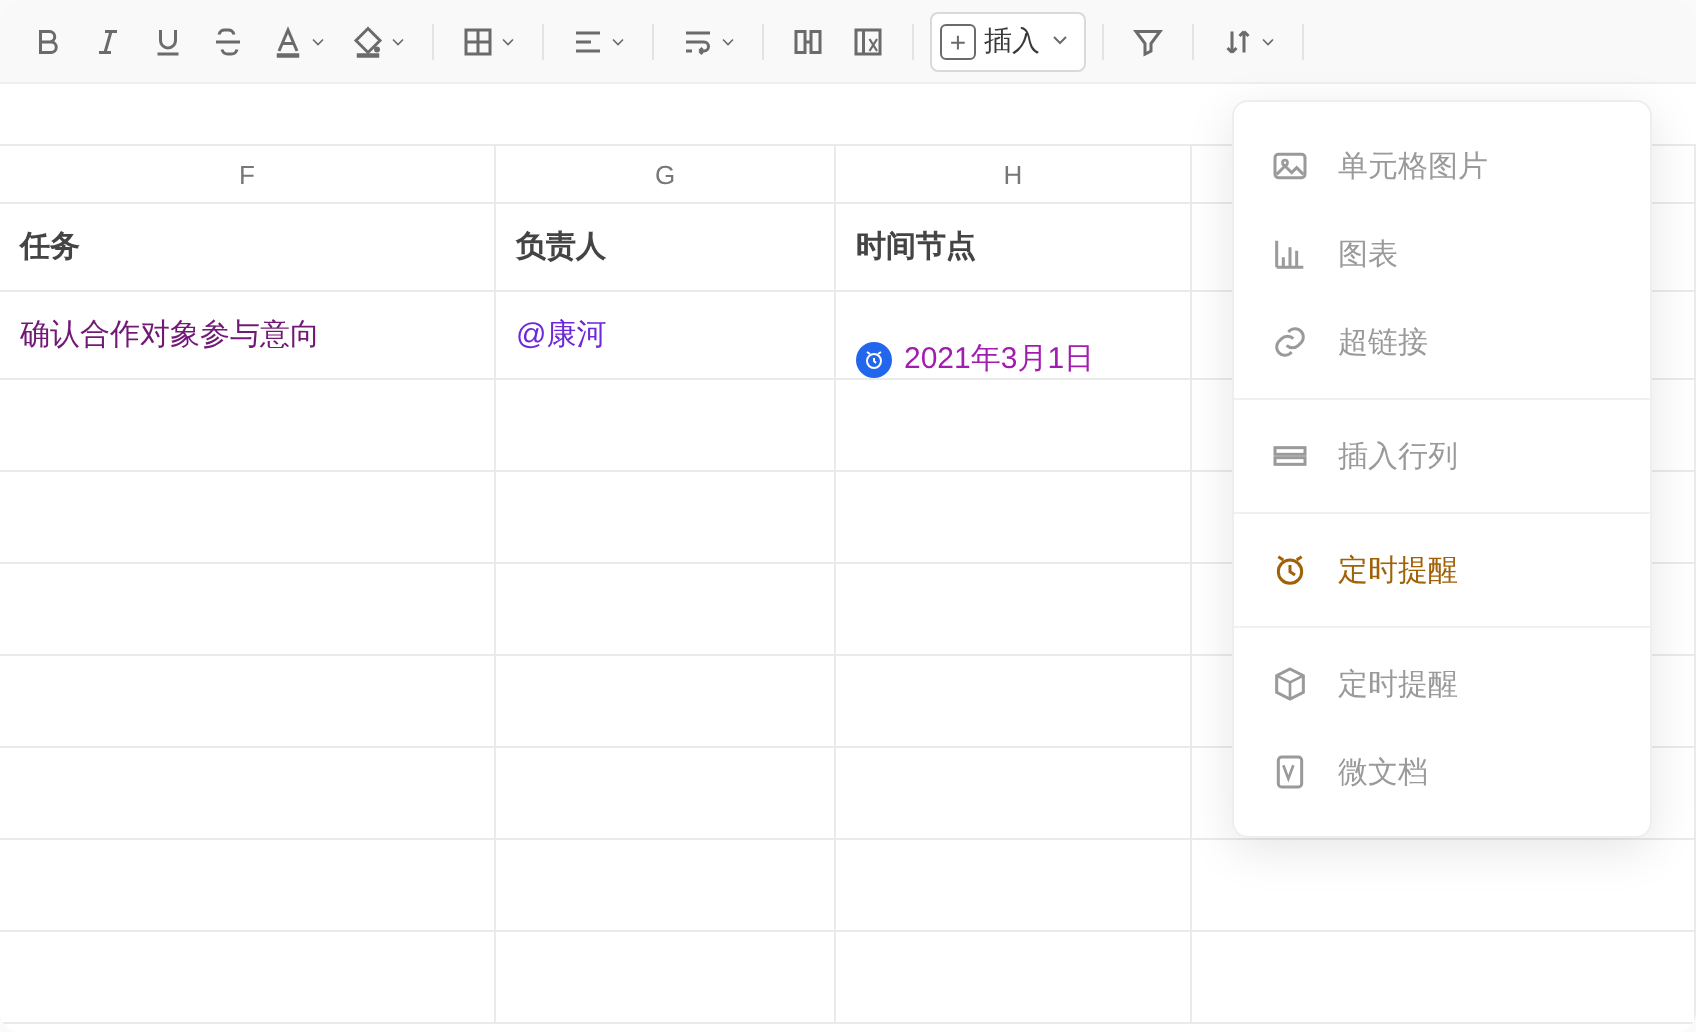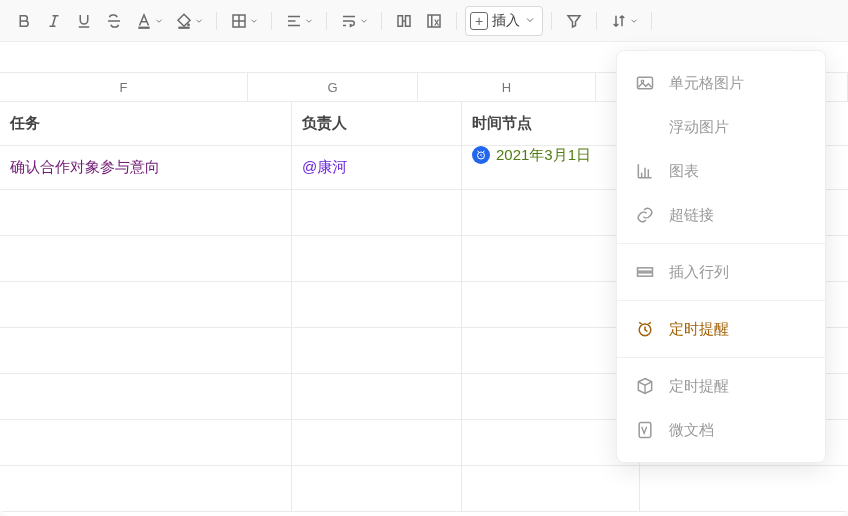--- a/index.html
+++ b/index.html
@@ -27,27 +27,27 @@
   .colhead { flex: 0 0 auto; border-right: 1px solid #eaeaea; display:flex; align-items:center; justify-content:center; font-size: 13px; color: #777; background:#fff; }
   .colhead.f { width: 248px; }
   .colhead.g { width: 170px; }
   .colhead.h { width: 178px; }
   .colhead.i { width: 252px; }
 
   .rows { }
   .row { display:flex; height: 44px; border-bottom: 1px solid #eaeaea; }
   .row.tall { height: 46px; }
   .cell { flex: 0 0 auto; border-right: 1px solid #eaeaea; display:flex; align-items:center; padding: 0 10px; font-size: 15px; color: #701a75; background:#fff; white-space: nowrap; overflow: hidden; }
-  .cell.f { width: 292px; }
+  .cell.f { width: 248px; }
   .cell.g { width: 170px; }
   .cell.h { width: 178px; }
   .cell.i { width: 252px; }
   .hdr { font-weight: 600; color: #444; }
   .mention { color: #6d28d9; }
-  .datecell { color: #4d7c0f; display:flex; align-items:flex-start; gap:6px; }
+  .datecell { color: #a21caf; display:flex; align-items:flex-end; gap:6px; }
   .alarm { width:18px; height:18px; border-radius:50%; background:#2266ee; display:inline-flex; align-items:center; justify-content:center; }
   .alarm svg { display:block; }
 
   .dropdown {
     position: absolute; top: 50px; left: 616px; width: 210px;
     background: #fff; border: 1px solid #eee; border-radius: 8px;
     box-shadow: 0 6px 24px rgba(0,0,0,0.10);
     padding: 10px 0;
   }
   .ditem { display:flex; align-items:center; height: 44px; padding: 0 18px; gap: 14px; font-size: 15px; color: #9a9a9a; }
@@ -262,24 +262,20 @@
     <span class="dicon">
           <svg width="20" height="20" viewBox="0 0 24 24" fill="none">
             <rect x="3" y="5" width="18" height="14" rx="2" stroke="currentColor" stroke-width="1.8"></rect>
             <circle cx="9" cy="10" r="1.5" stroke="currentColor" stroke-width="1.6"></circle>
             <path d="M4 17l5-5 4 4 3-3 4 4" stroke="currentColor" stroke-width="1.8"></path>
           </svg>
         </span>
     <span>单元格图片</span>
   </div>
   <div class="ditem">
-    <span class="dicon"></span>
-    <span>浮动图片</span>
-  </div>
-  <div class="ditem">
     <span class="dicon">
           <svg width="20" height="20" viewBox="0 0 24 24" fill="none">
             <path d="M4 20V4M4 20h16" stroke="currentColor" stroke-width="1.8"></path>
             <path d="M8 20v-6M12 20V8M16 20v-10" stroke="currentColor" stroke-width="1.8"></path>
           </svg>
         </span>
     <span>图表</span>
   </div>
   <div class="ditem">
     <span class="dicon">

